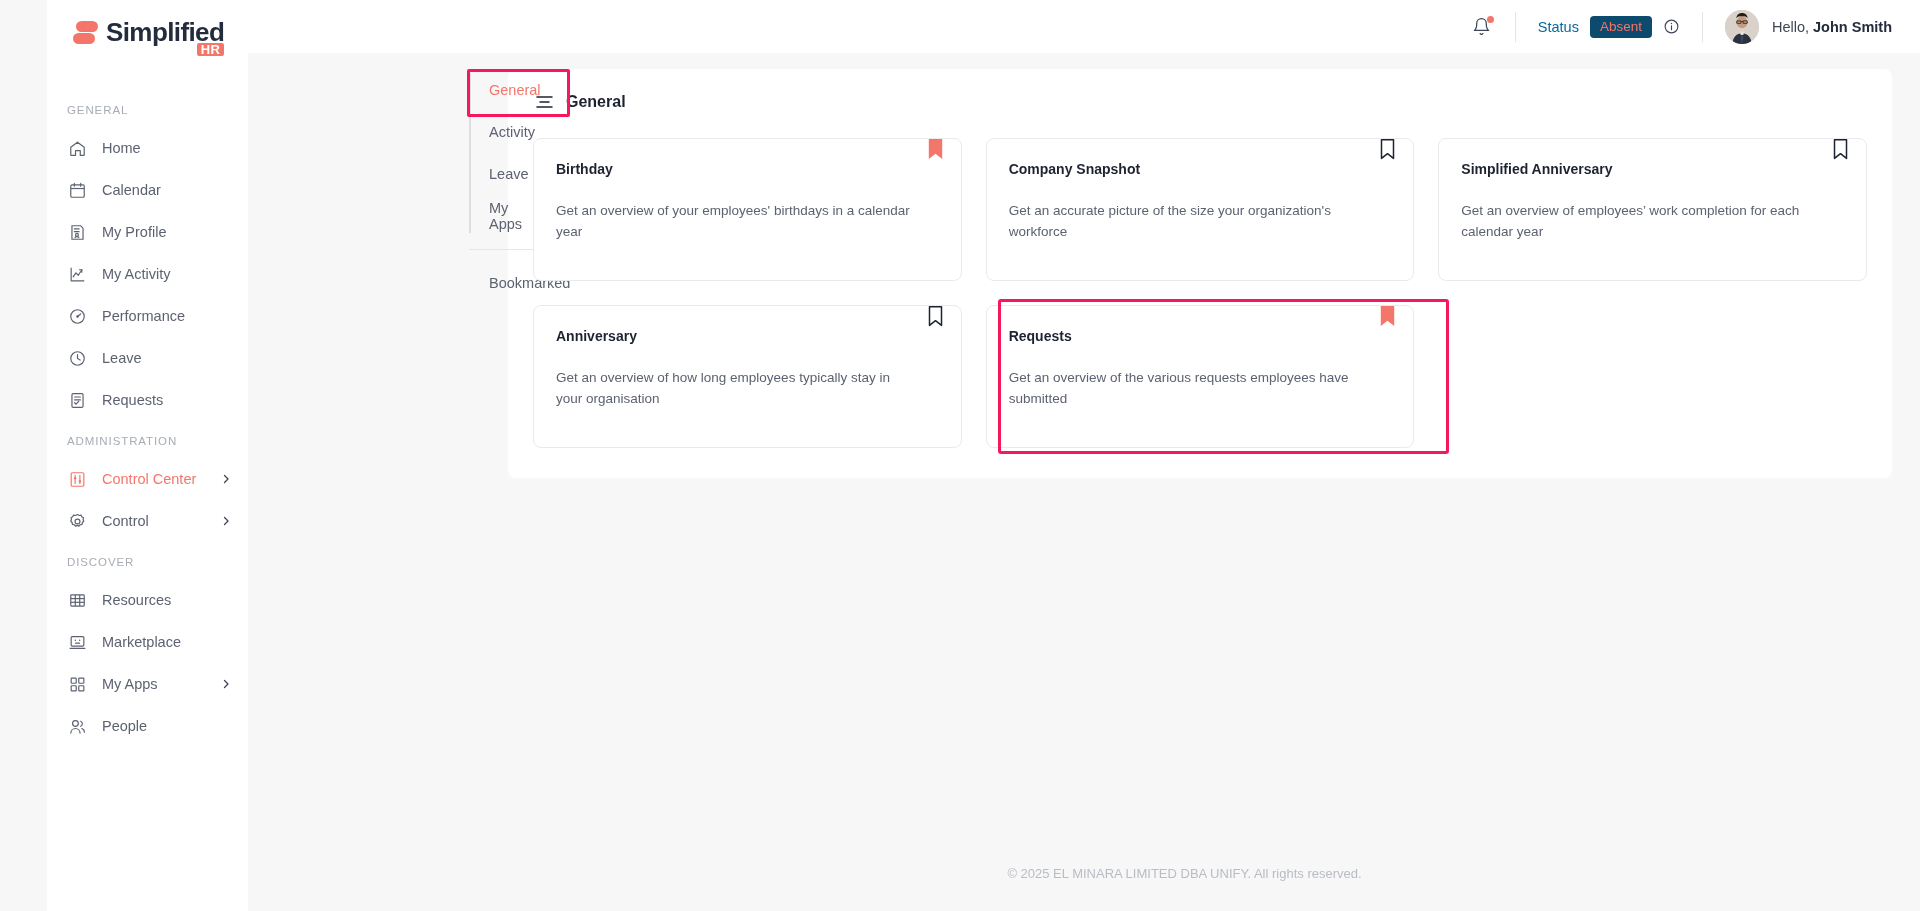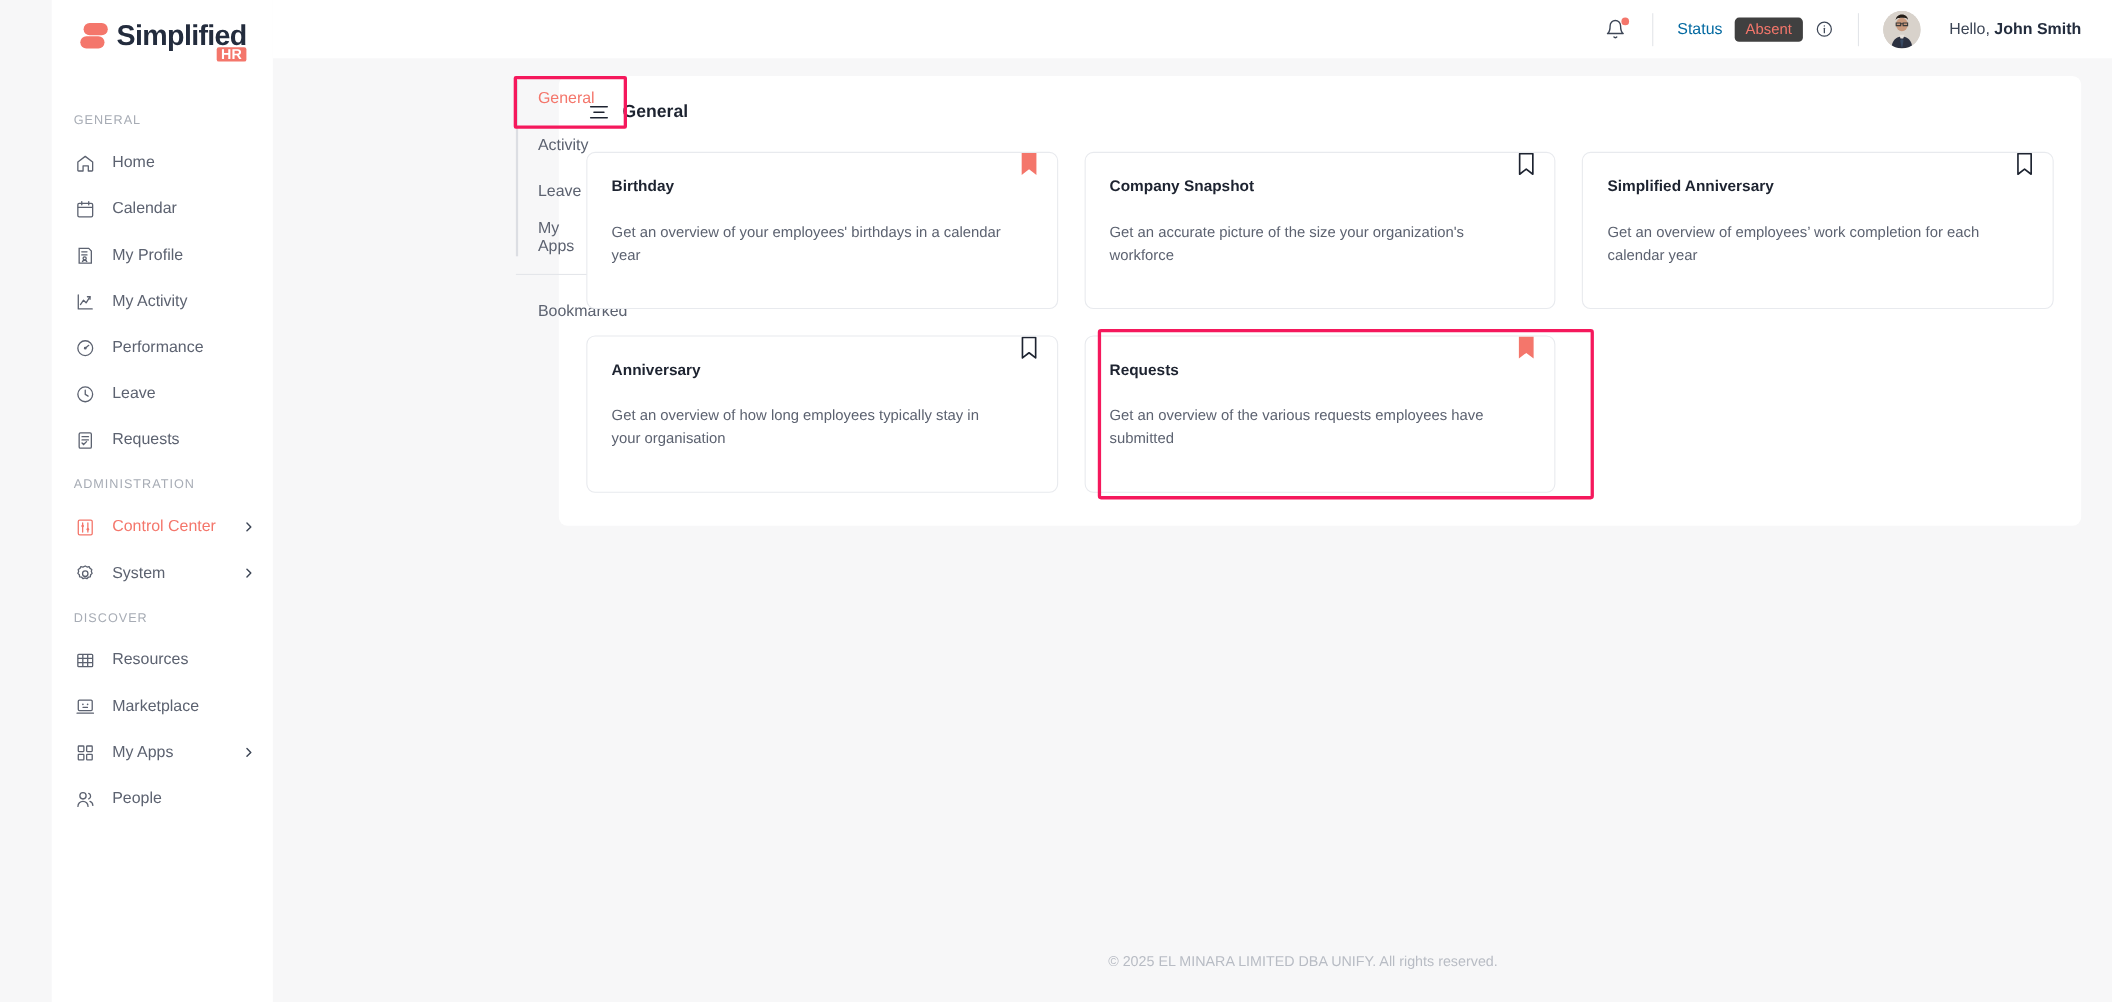--- a/index.html
+++ b/index.html
@@ -136,29 +136,29 @@
     background: #f4766b;
   }
   .tb-div {
     width: 1px; height: 30px;
     background: #e3e5e9;
     margin: 0 22px;
   }
   .status-group { display: flex; align-items: center; gap: 11px; }
   .status-label { font-size: 14.5px; color: #0369a1; }
   .status-badge {
-    background: #404040;
+    background: #0c4a6e;
     color: #f4766b;
     font-size: 13.5px;
     padding: 3px 10px 4px 10px;
     border-radius: 4px;
   }
   .info-ico { color: #3d4656; display: flex; cursor: pointer; }
 
-  .user-group { display: flex; align-items: center; gap: 26px; cursor: pointer; }
+  .user-group { display: flex; align-items: center; gap: 13px; cursor: pointer; }
   .avatar {
     width: 34px; height: 34px;
     border-radius: 50%;
     overflow: hidden;
     background: #cfc9c2;
     position: relative;
     flex: 0 0 34px;
   }
   .avatar svg { display: block; }
   .greet { font-size: 14.5px; color: #3d4656; white-space: nowrap; }
@@ -414,21 +414,21 @@
             </svg>
           </span>
         </div>
         <div class="nav-item">
           <span class="ico">
             <svg width="19" height="19" viewBox="0 0 24 24" fill="none" stroke="currentColor" stroke-width="1.5" stroke-linejoin="round">
               <path d="M12 3.2l2.1 1.2 2.3-.5 1.1 2.1 2 1.2-.5 2.3.9 2.2-1.7 1.6-.4 2.3-2.3.5-1.6 1.7-2.2-.9-2.2.9-1.6-1.7-2.3-.5-.4-2.3-1.7-1.6.9-2.2-.5-2.3 2-1.2 1.1-2.1 2.3.5z"></path>
               <circle cx="12" cy="12" r="3.1"></circle>
             </svg>
           </span>
-          <span>System</span>
+          <span>Control</span>
           <span class="chev">
             <svg width="12" height="12" viewBox="0 0 24 24" fill="none" stroke="currentColor" stroke-width="2.6" stroke-linecap="round" stroke-linejoin="round">
               <polyline points="9 5 16 12 9 19"></polyline>
             </svg>
           </span>
         </div>
         <div class="nav-section-label">DISCOVER</div>
         <div class="nav-item">
           <span class="ico">
             <svg width="19" height="19" viewBox="0 0 24 24" fill="none" stroke="currentColor" stroke-width="1.5">

